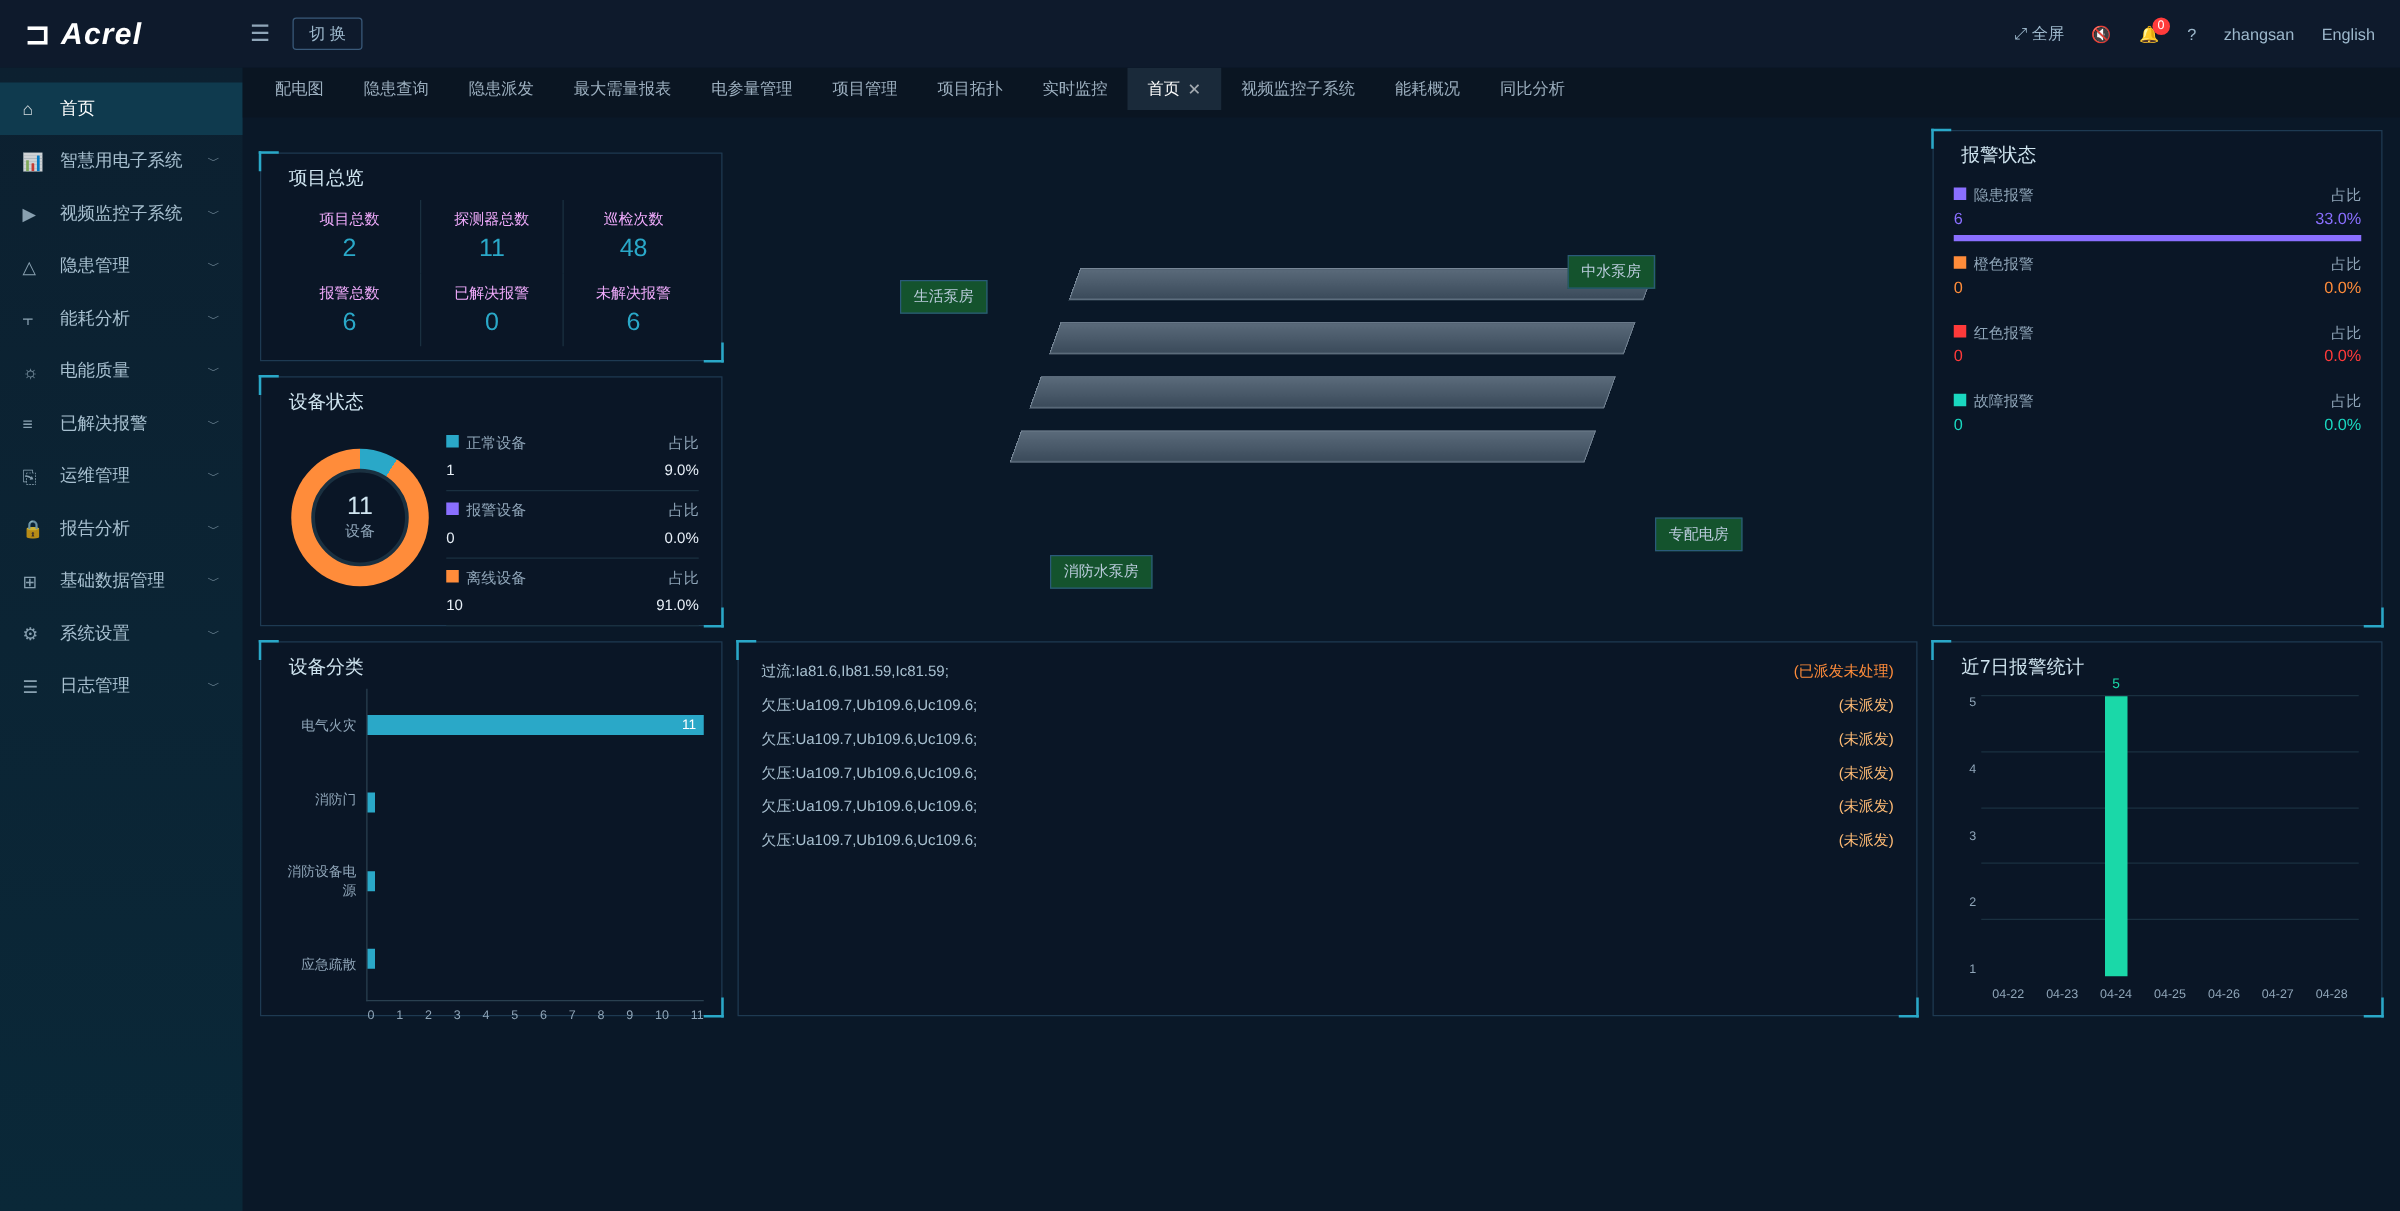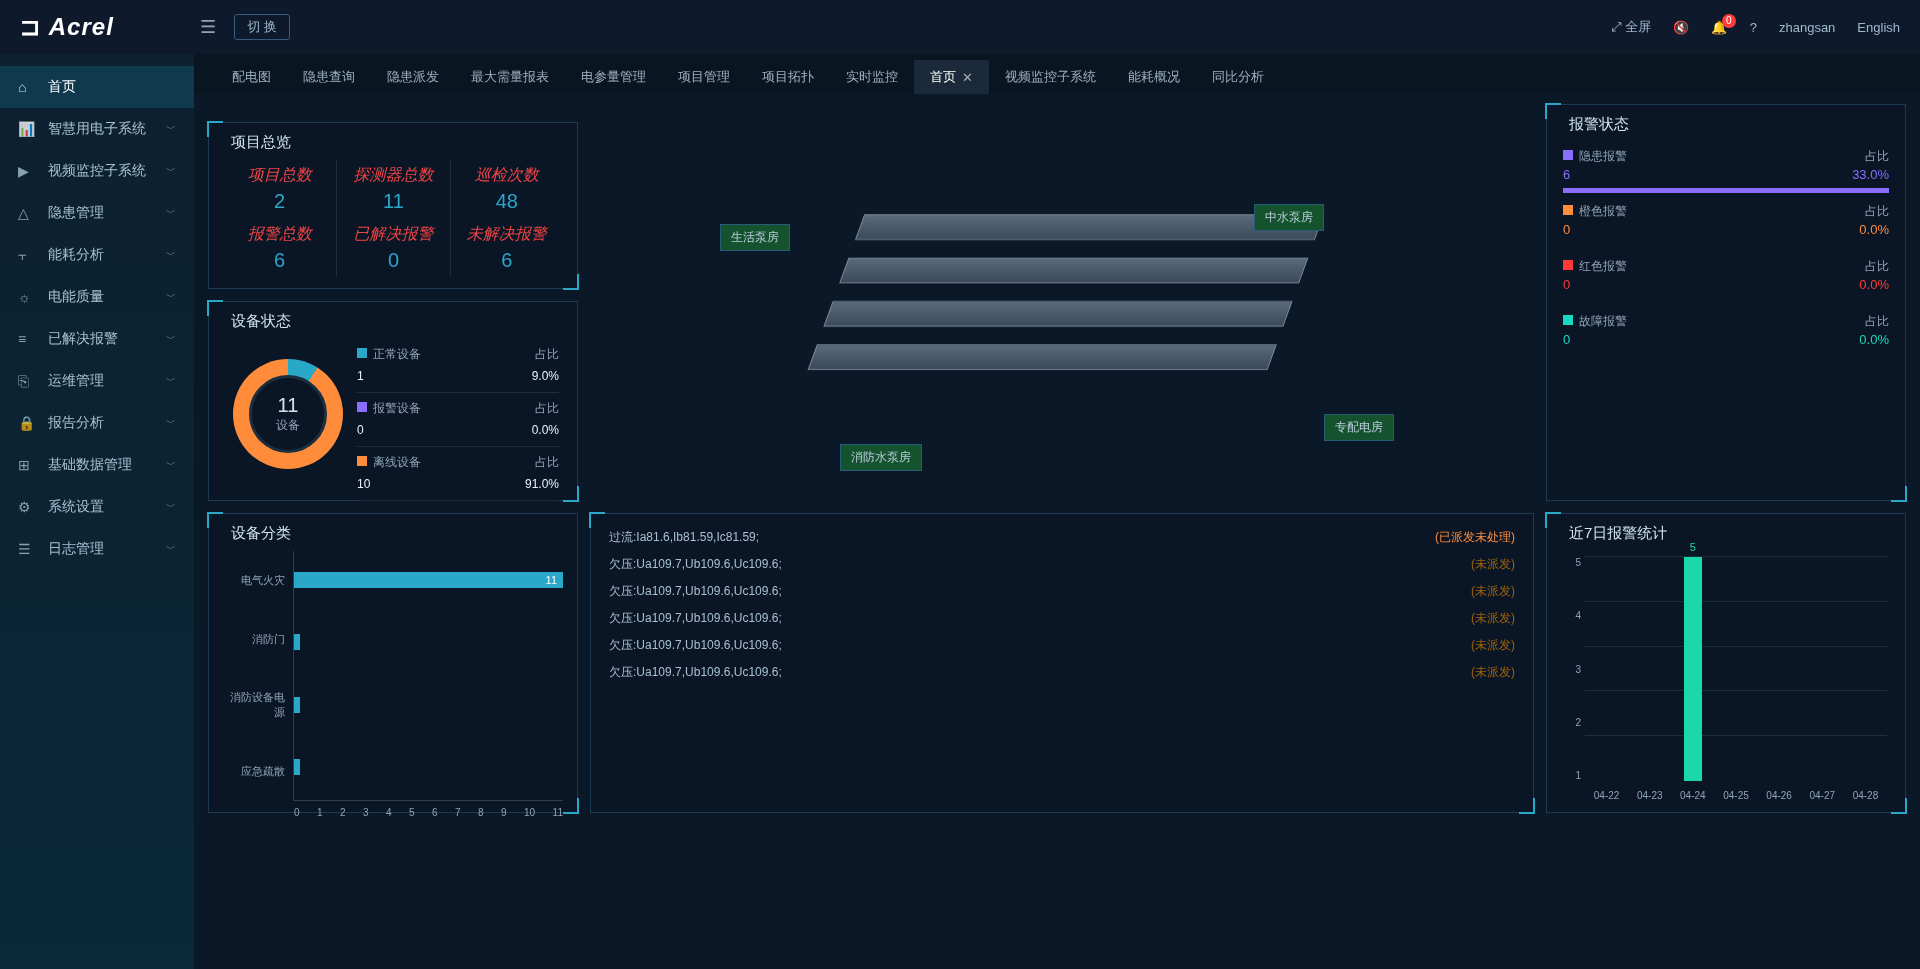--- a/index.html
+++ b/index.html
@@ -62,22 +62,22 @@
   font-size: 14px;
   cursor: pointer;
 }
 .side-item.active { background: #0f3a4e; color: #fff; }
 .side-item .ico { width: 18px; margin-right: 12px; opacity: .8; }
 .side-item .chev { margin-left: auto; font-size: 10px; opacity: .6; }
 .main { flex: 1; display: flex; flex-direction: column; overflow: hidden; }
 .tabs {
   height: 40px;
   background: #0a1522;
-  display: flex; align-items: flex-end;
-  padding: 0 22px;
+  display: flex; align-items: flex-start;
+  padding: 0 10px;
 }
 .tab {
   padding: 8px 16px;
   color: #9db0c0;
   font-size: 13px;
   cursor: pointer;
 }
 .tab.active { background: #1a2a3a; color: #fff; display: flex; align-items: center; gap: 6px; }
 .tab.active .x { opacity: .6; }
 .content {
@@ -115,21 +115,21 @@
   display: grid;
   grid-template-columns: repeat(3, 1fr);
   grid-template-rows: 1fr 1fr;
   height: calc(100% - 28px);
 }
 .ov-cell {
   border-left: 1px solid #1a3040;
   display: flex; flex-direction: column; align-items: center; justify-content: center;
 }
 .ov-cell:nth-child(3n+1) { border-left: none; }
-.ov-label { font-size: 16px; color: #ef4444; margin-bottom: 4px; font-style: italic; }
+.ov-label { font-size: 12px; color: #f0abfc; margin-bottom: 4px; }
 .ov-val { font-size: 20px; color: #2aa8c8; font-weight: 500; }
 
 .dev-status { display: flex; height: calc(100% - 28px); }
 .donut {
   width: 130px; display: flex; align-items: center; justify-content: center; position: relative;
 }
 .donut-ring {
   width: 110px; height: 110px; border-radius: 50%;
   background: conic-gradient(#2aa8c8 0 9%, #ff8c3a 9% 100%);
   display: flex; align-items: center; justify-content: center;
@@ -182,21 +182,21 @@
 }
 
 .dev-alarm { grid-column: 2; }
 .alarm-list { height: calc(100% - 28px); overflow: hidden; }
 .alarm-row {
   display: flex; justify-content: space-between;
   padding: 5px 4px;
   font-size: 12px;
 }
 .alarm-row .msg { color: #a8c0d0; }
-.alarm-row .stat { color: #a16207; }
+.alarm-row .stat { color: #fdba74; }
 .alarm-row .stat.sent { color: #ff8c3a; }
 
 .alarm-state .legend-row {
   padding: 6px 2px 4px;
 }
 .lg-head { display: flex; justify-content: space-between; color: #8fa5b8; font-size: 12px; }
 .lg-head .sq { width: 10px; height: 10px; display: inline-block; margin-right: 6px; }
 .lg-vals { display: flex; justify-content: space-between; font-size: 13px; margin-top: 2px; }
 .bar-full { height: 5px; margin-top: 6px; }
 .sq-red { background: #ff3a3a; }

